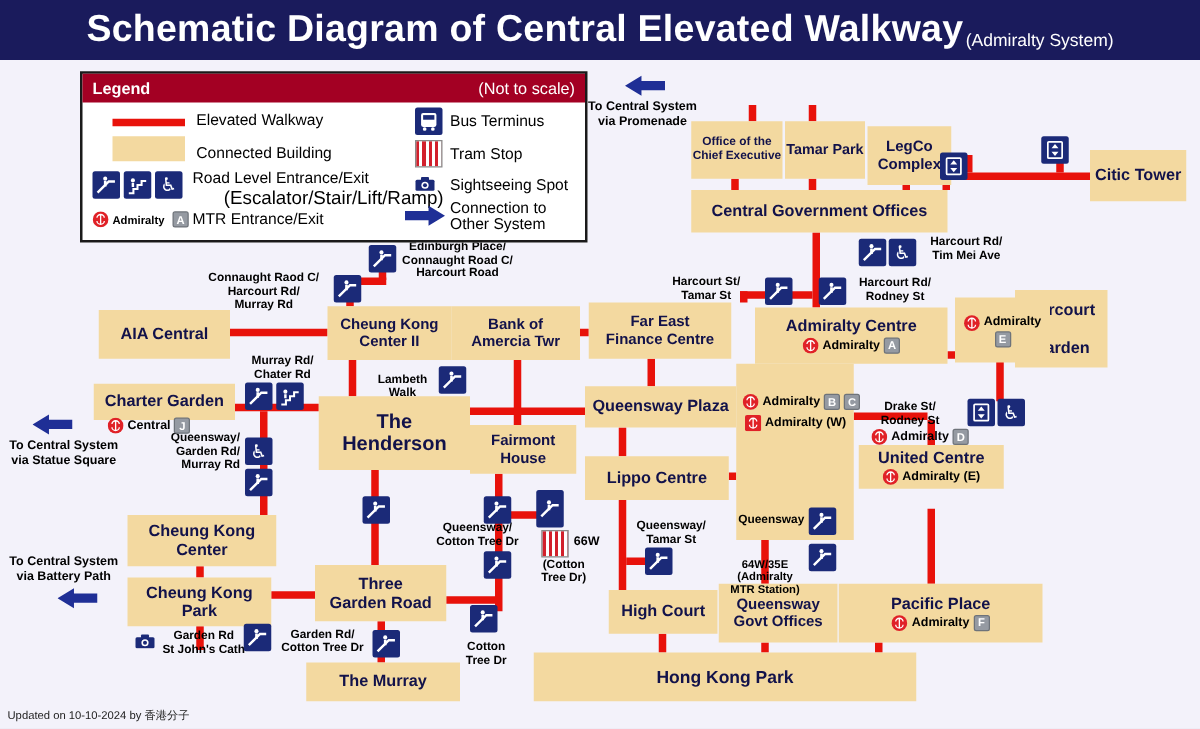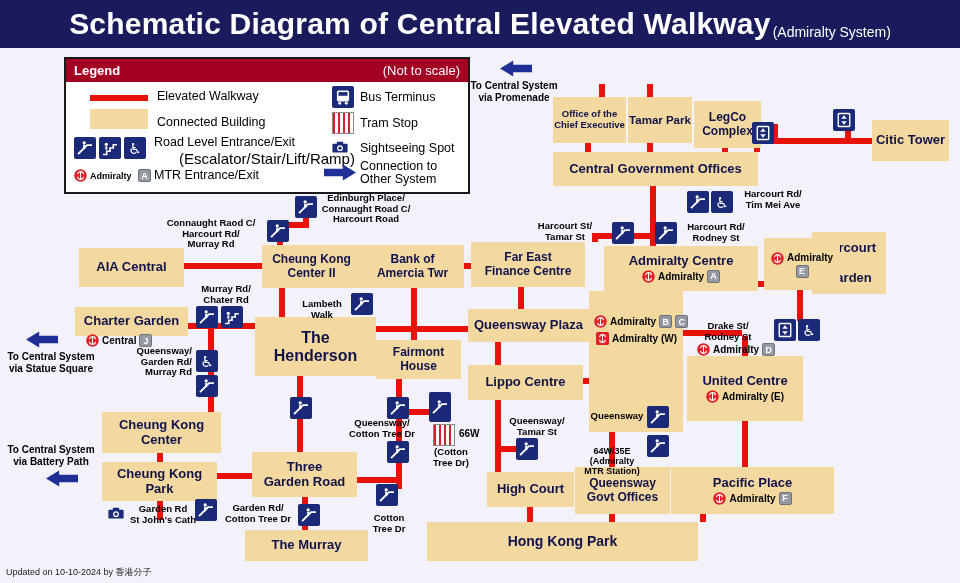--- a/index.html
+++ b/index.html
@@ -178,21 +178,21 @@
         <div class="bline">Fairmont</div>
         <div class="bline">House</div>
       </div>
       <div class="building" style="left: 468px; top: 309px; width: 121px; height: 33px; font-size: 13px;">
         <div class="bline">Queensway Plaza</div>
       </div>
       <div class="building" style="left: 468px; top: 365px; width: 115px; height: 35px; font-size: 13px;">
         <div class="bline">Lippo Centre</div>
       </div>
       <div class="building" style="left: 589px; top: 291px; width: 94px; height: 141px; font-size: 11px;"></div>
-      <div class="building" style="left: 687px; top: 356px; width: 116px; height: 65px; font-size: 13px;">
+      <div class="building" style="left: 687px; top: 356px; width: 116px; height: 35px; font-size: 13px;">
         <div class="bline">United Centre</div>
         <div class="mtrline">
           <div class="mtrrow">
             <span class="mtrlogo">
               <svg viewBox="0 0 16 16" width="13" height="13">
                 <circle cx="8" cy="8" r="7.7" fill="#e02127"></circle>
                 <path d="M8 3 V13 M4.4 6.4 A3.6 3.2 0 0 1 11.6 6.4 M4.4 9.6 A3.6 3.2 0 0 0 11.6 9.6" stroke="#fff" stroke-width="1.3" fill="none"></path>
               </svg>
             </span>
             <span class="mtrtext">Admiralty (E)</span>
@@ -229,21 +229,21 @@
               <svg viewBox="0 0 16 16" width="13" height="13">
                 <circle cx="8" cy="8" r="7.7" fill="#e02127"></circle>
                 <path d="M8 3 V13 M4.4 6.4 A3.6 3.2 0 0 1 11.6 6.4 M4.4 9.6 A3.6 3.2 0 0 0 11.6 9.6" stroke="#fff" stroke-width="1.3" fill="none"></path>
               </svg>
             </span>
             <span class="mtrtext">Admiralty</span>
             <span class="badge">F</span>
           </div>
         </div>
       </div>
-      <div class="building" style="left: 427px; top: 522px; width: 271px; height: 39px; font-size: 14px;">
+      <div class="building" style="left: 427px; top: 522px; width: 306px; height: 39px; font-size: 14px;">
         <div class="bline">Hong Kong Park</div>
       </div>
       <div class="label" style="left: 318px; top: 193px; width: 96px; font-size: 9.5px; text-align: center;">
         <div>Edinburgh Place/</div>
         <div>Connaught Road C/</div>
         <div>Harcourt Road</div>
       </div>
       <div class="label" style="left: 160px; top: 218px; width: 102px; font-size: 9.5px; text-align: center;">
         <div>Connaught Raod C/</div>
         <div>Harcourt Rd/</div>

